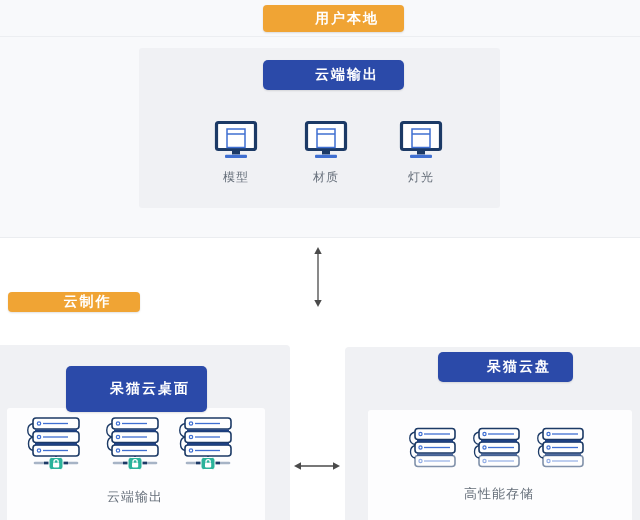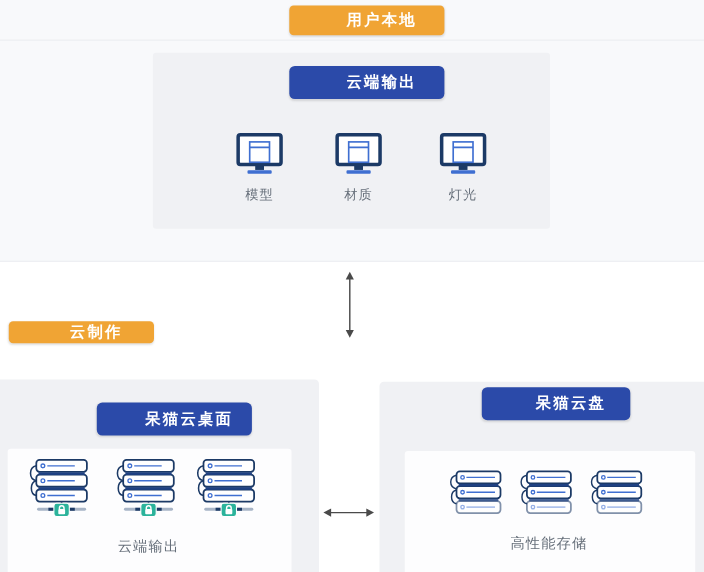--- a/index.html
+++ b/index.html
@@ -17,21 +17,21 @@
     position:absolute;display:flex;align-items:center;justify-content:center;
     color:#fff;font-weight:700;font-size:14px;letter-spacing:2px;border-radius:5px;
     box-shadow:0 1px 2px rgba(0,0,0,.12);
     padding-left:27px;
   }
   .chip-orange{background:var(--orange);}
   .chip-blue{background:var(--blue);}
   .chip.user-local{left:263px;top:5px;width:114px;height:27px;border-radius:4px;}
   .chip.local-device{left:263px;top:60px;width:114px;height:30px;}
   .chip.cloud-production{left:8px;top:292px;width:105px;height:20px;border-radius:4px;}
-  .chip.cloud-desktop{left:88px;top:366px;width:114px;height:30px;}
+  .chip.cloud-desktop{left:66px;top:366px;width:114px;height:46px;}
   .chip.cloud-disk{left:438px;top:352px;width:108px;height:30px;}
   .panel{position:absolute;background:var(--panel);border-radius:4px;}
   .panel-top{left:139px;top:48px;width:361px;height:160px;border-radius:3px;}
   .panel-left{left:-4px;top:345px;width:294px;height:179px;}
   .panel-right{left:345px;top:347px;width:299px;height:177px;}
   .whitebox{position:absolute;background:#fdfdfe;border-radius:3px;}
   .whitebox-left{left:7px;top:408px;width:258px;height:116px;}
   .whitebox-right{left:368px;top:410px;width:264px;height:114px;}
   .node-item{position:absolute;width:90px;text-align:center;}
   .node-item .icon{display:block;margin:0 auto;}

